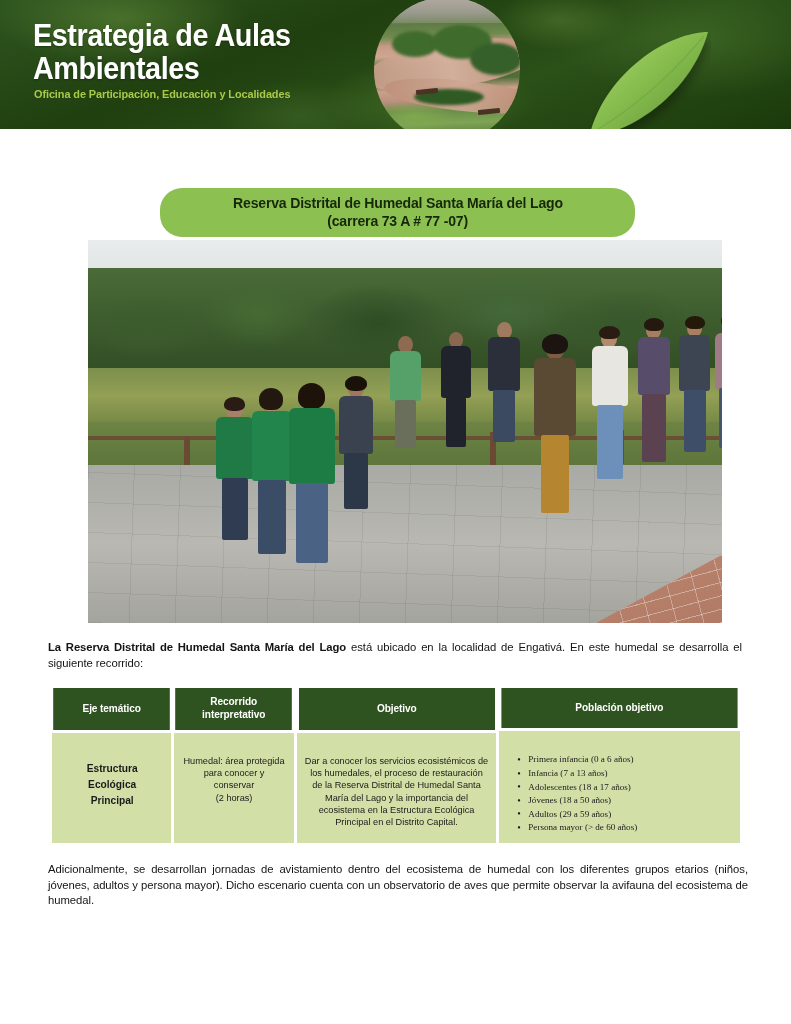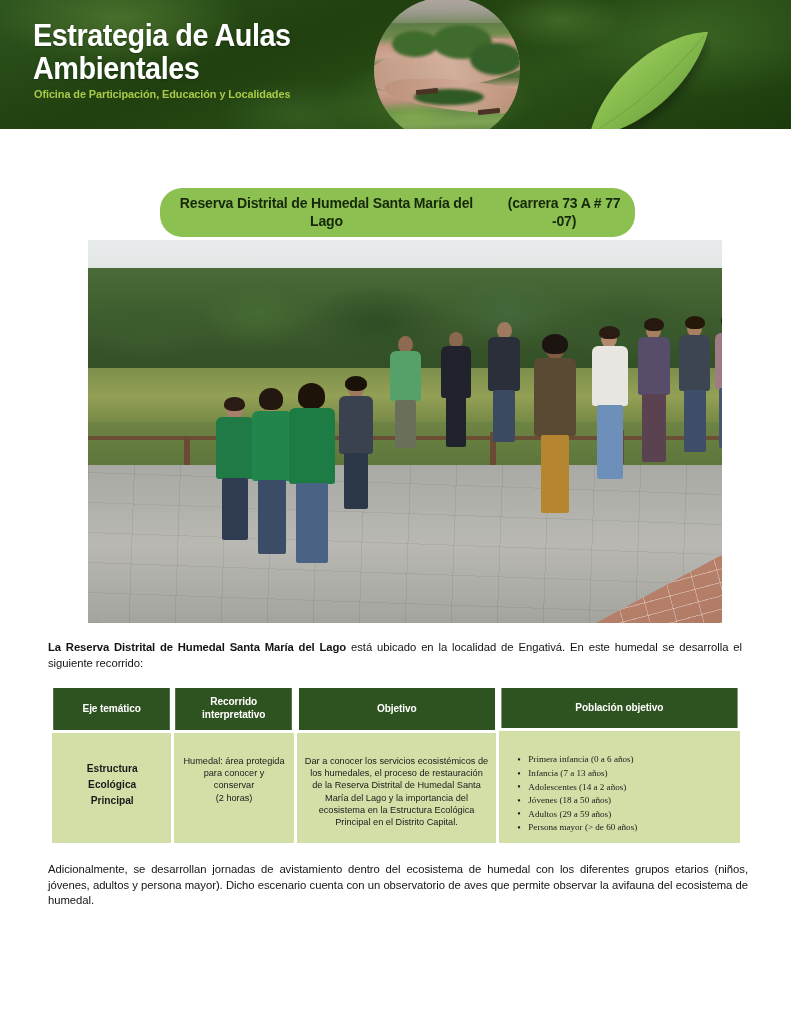--- a/index.html
+++ b/index.html
@@ -89,21 +89,21 @@
 
   
   .hdr-white{
     position:absolute;left:0;top:129px;width:791px;height:40px;background:#ffffff;
   }
 
   
   .banner{
     position:absolute;left:160px;top:188px;width:475px;height:49px;
     background:#8cc152;border-radius:22px;
-    display:flex;flex-direction:row;align-items:center;justify-content:center;
+    display:flex;flex-direction:column;align-items:center;justify-content:center;
   }
   .banner-l1,.banner-l2{
     color:#17280a;font-weight:bold;font-size:14.5px;line-height:1.22;
     letter-spacing:-0.2px;text-align:center;
     transform:scaleX(.97);
   }
 
   
   .photo{
     position:absolute;left:88px;top:240px;width:634px;height:383px;
@@ -340,21 +340,21 @@
     <div class="th">Objetivo</div>
     <div class="td">Dar a conocer los servicios ecosistémicos de los humedales, el proceso de restauración de la Reserva Distrital de Humedal Santa María del Lago y la importancia del ecosistema en la Estructura Ecológica Principal en el Distrito Capital.</div>
   </div>
 
   <div class="col col-4">
     <div class="th">Población objetivo</div>
     <div class="td left">
       <ul id="poblacion-list">
           <li>Primera infancia (0 a 6 años)</li>
           <li>Infancia (7 a 13 años)</li>
-          <li>Adolescentes (14 a 2 años)</li>
+          <li>Adolescentes (18 a 17 años)</li>
           <li>Jóvenes (18 a 50 años)</li>
           <li>Adultos (29 a 59 años)</li>
           <li>Persona mayor (&gt; de 60 años)</li>
         </ul>
     </div>
   </div>
 
 </div>
 
 <div class="para para2">Adicionalmente, se desarrollan jornadas de avistamiento dentro del ecosistema de humedal con los diferentes grupos etarios (niños, jóvenes, adultos y persona mayor). Dicho escenario cuenta con un observatorio de aves que permite observar la avifauna del ecosistema de humedal.</div>

